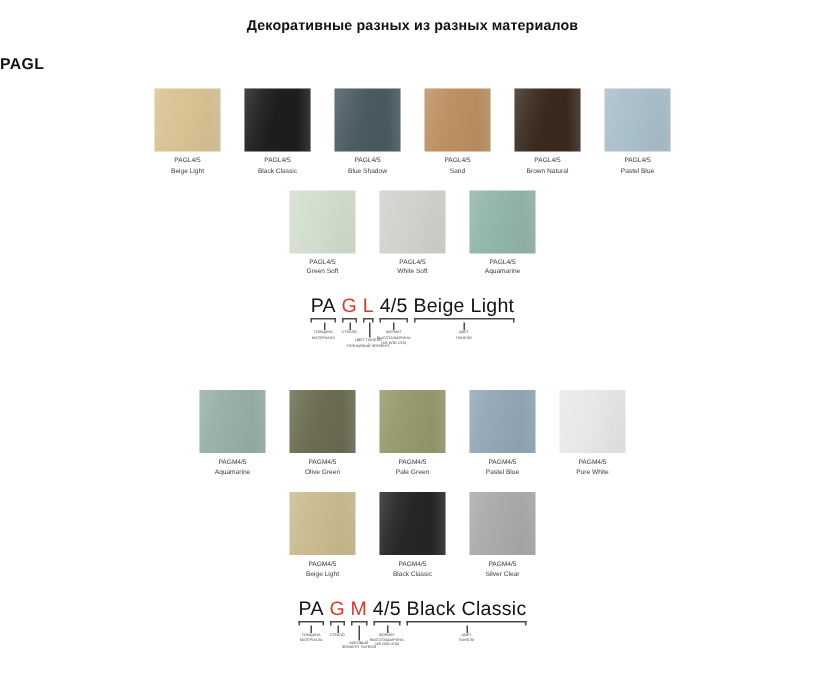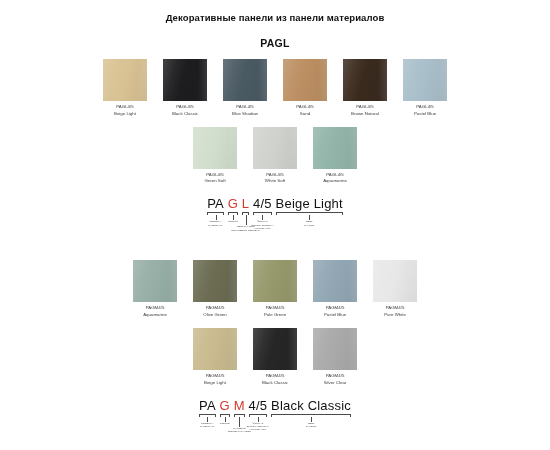--- a/index.html
+++ b/index.html
@@ -16,21 +16,20 @@
   .main-title{
     text-align:center;
     font-size:9.5px;
     font-weight:bold;
     color:#111;
     margin-top:12px;
     letter-spacing:.1px;
   }
 
   .series-title{
-    text-align:center;
     font-size:10.5px;
     font-weight:bold;
     color:#111;
     letter-spacing:.3px;
   }
 
   .row{
     display:flex;
     justify-content:center;
     align-items:flex-start;
@@ -125,21 +124,21 @@
     text-align:center;
     white-space:pre-line;
     transform:translateX(-50%);
   }
 </style>
 </head>
 <body>
 
 <div class="page">
 
-  <div class="main-title">Декоративные панели из панели материалов</div>
+  <div class="main-title">Декоративные разных из разных материалов</div>
 
   <div id="sections-root">
       <div style="margin-top: 14px;">
         <div class="series-title">PAGL</div>
         <div class="row" style="margin-top: 10px;">
           <div class="swatch-cell">
             <div class="chip" style="background: rgb(217, 194, 147);"></div>
             <div class="chip-label">
               <span class="code">PAGL4/5</span>
               <span class="name">Beige Light</span>

